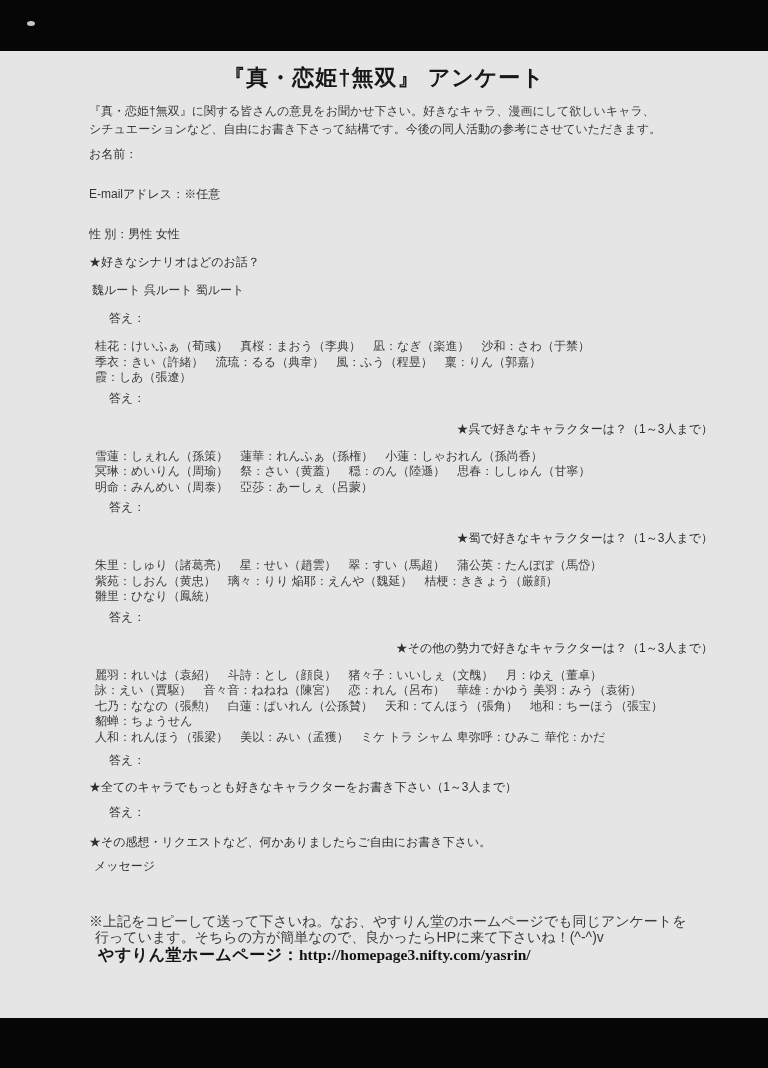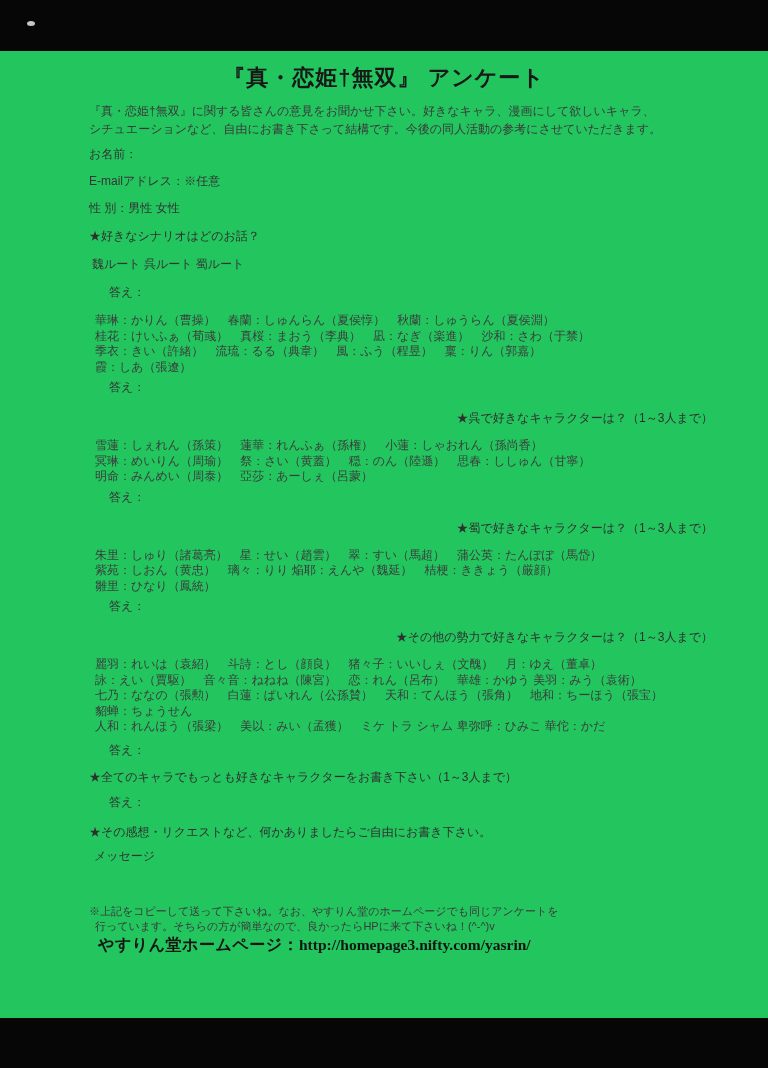--- a/index.html
+++ b/index.html
@@ -6,21 +6,21 @@
   body {
     width: 768px; height: 1068px;
     background: #060606;
     font-family: "Liberation Sans", sans-serif;
     position: relative;
     overflow: hidden;
   }
   .page {
     position: absolute; left: 0; top: 51px;
     width: 768px; height: 967px;
-    background: #22c55e;
+    background: #e5e5e5;
     color: #343434;
   }
   .bar {
     position: absolute; left: 0; width: 768px; background: #060606;
   }
   .bar.top { top: 0; height: 51px; }
   .bar.bottom { top: 1018px; height: 50px; }
   .speck {
     position: absolute; left: 27px; top: 21px;
     width: 8px; height: 5px; background: #e9e9e9; border-radius: 50%;
@@ -31,35 +31,35 @@
     text-align: center;
     font-size: 22px; line-height: 26px;
     font-weight: bold; color: #181818;
     letter-spacing: 1px;
   }
   .content {
     padding-left: 89px; padding-right: 55px;
     font-size: 12px;
   }
   .intro { margin-top: 11px; line-height: 18px; color: #3a3a3a; }
-  .field { margin-top: 11px; line-height: 16px; }
+  .field { margin-top: 24px; line-height: 16px; }
   .field.first { margin-top: 8px; }
   .q { margin-top: 12px; line-height: 16px; color: #2f2f2f; }
   .q.tall { margin-top: 15px; text-align: right; }
   .q.m11 { margin-top: 11px; }
   .q.m14 { margin-top: 14px; }
   .opt { margin-top: 12px; line-height: 16px; padding-left: 3px; }
   .ans { margin-top: 12px; line-height: 16px; padding-left: 4px; margin-left: 16px; }
   .ans.after-list { margin-top: 4px; }
   .ans.m7 { margin-top: 7px; }
   .ans.m9 { margin-top: 9px; }
   .list { margin-top: 12px; line-height: 15.5px; padding-left: 6px; color: #3c3c3c; }
   .list.m13 { margin-top: 13px; }
   .msg-label { margin-top: 8px; line-height: 16px; padding-left: 5px; }
-  .footnote { margin-top: 40px; line-height: 15.5px; font-size: 11px; color: #3a3a3a; }
+  .footnote { margin-top: 40px; line-height: 15.5px; font-size: 14px; color: #3a3a3a; }
   .footnote .l2 { padding-left: 6px; }
   .homepage { line-height: 20px; padding-left: 9px; color: #141414; }
   .homepage .jp { font-size: 16px; font-weight: bold; letter-spacing: .5px; }
   .homepage .url { font-family: "Liberation Serif", serif; font-size: 15.5px; font-weight: bold; }
   .pagenum {
     position: absolute; right: 58px; top: 994px;
     font-family: "Liberation Serif", serif;
     font-size: 15px; color: #1c1c1c;
   }
 </style>
@@ -81,21 +81,20 @@
 
     <div class="field first">お名前：</div>
     <div class="field">E-mailアドレス：※任意</div>
     <div class="field">性 別：男性 女性</div>
 
     <div class="q">★好きなシナリオはどのお話？</div>
     <div class="opt">魏ルート 呉ルート 蜀ルート</div>
     <div class="ans">答え：</div>
 
     <div class="list m13">
-      <div>華琳：かりん（曹操）　春蘭：しゅんらん（夏侯惇）　秋蘭：しゅうらん（夏侯淵）</div>
       <div>桂花：けいふぁ（荀彧）　真桜：まおう（李典）　凪：なぎ（楽進）　沙和：さわ（于禁）</div>
       <div>季衣：きい（許緒）　流琉：るる（典韋）　風：ふう（程昱）　稟：りん（郭嘉）</div>
       <div>霞：しあ（張遼）</div>
     </div>
     <div class="ans after-list">答え：</div>
 
     <div class="q tall">★呉で好きなキャラクターは？（1～3人まで）</div>
     <div class="list">
       <div>雪蓮：しぇれん（孫策）　蓮華：れんふぁ（孫権）　小蓮：しゃおれん（孫尚香）</div>
       <div>冥琳：めいりん（周瑜）　祭：さい（黄蓋）　穏：のん（陸遜）　思春：ししゅん（甘寧）</div>

